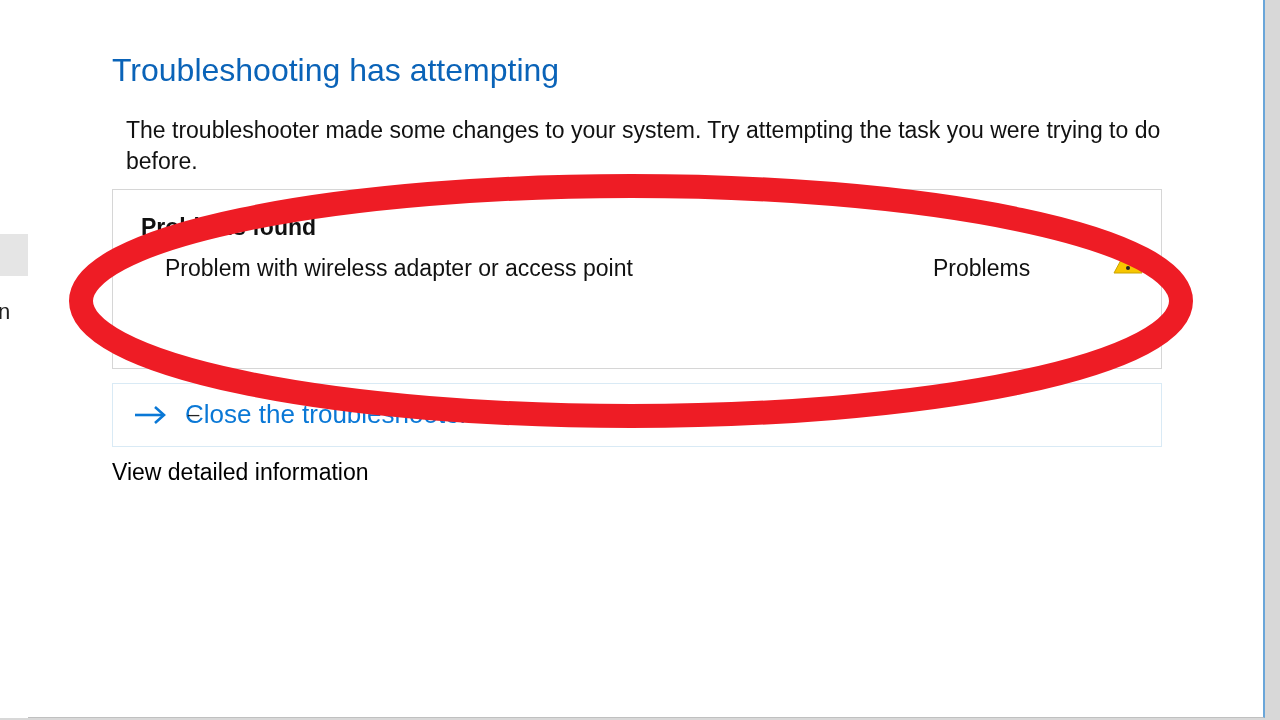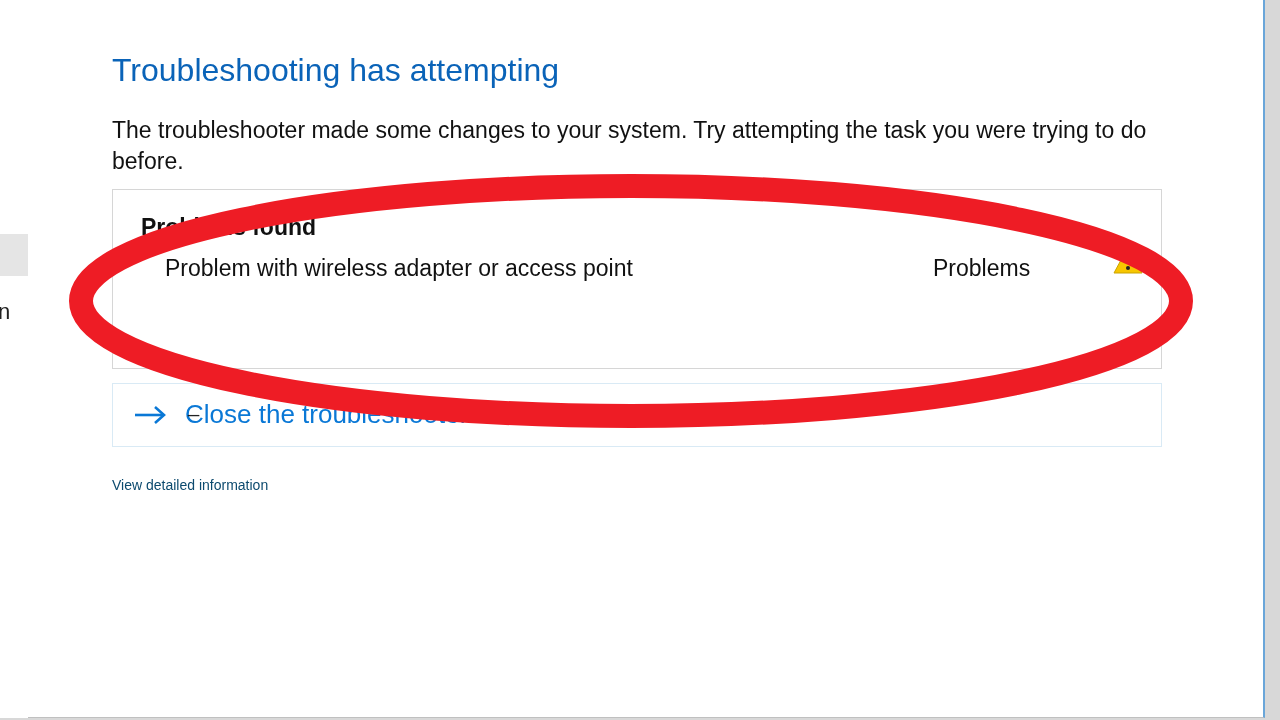--- a/index.html
+++ b/index.html
@@ -55,21 +55,21 @@
     font-size: 32px;
     font-weight: 400;
     color: #0a63b8;
     margin: 0 0 26px 0;
     line-height: 1.15;
   }
   .subtitle {
     font-size: 23px;
     color: #111;
     line-height: 1.35;
-    margin: 0 0 12px 0;
+    margin: 0 0 12px 14px;
     max-width: 1040px;
   }
   .problems-box {
     border: 1px solid #d6d6d6;
     width: 1050px;
     padding: 24px 28px 32px 28px;
     position: relative;
     background: #fff;
     min-height: 180px;
   }
@@ -118,23 +118,23 @@
     display: inline-flex;
     align-items: center;
   }
   .option-label {
     color: #0a78d6;
     font-size: 26px;
     font-weight: 400;
   }
   .detail-link {
     display: inline-block;
-    margin-top: 30px;
-    color: #0c4a6e;
-    font-size: 14px;
+    margin-top: 12px;
+    color: #000000;
+    font-size: 23px;
     cursor: pointer;
   }
   .annotation-ellipse {
     position: absolute;
     left: 66px;
     top: 172px;
     width: 1130px;
     height: 258px;
     pointer-events: none;
   }

